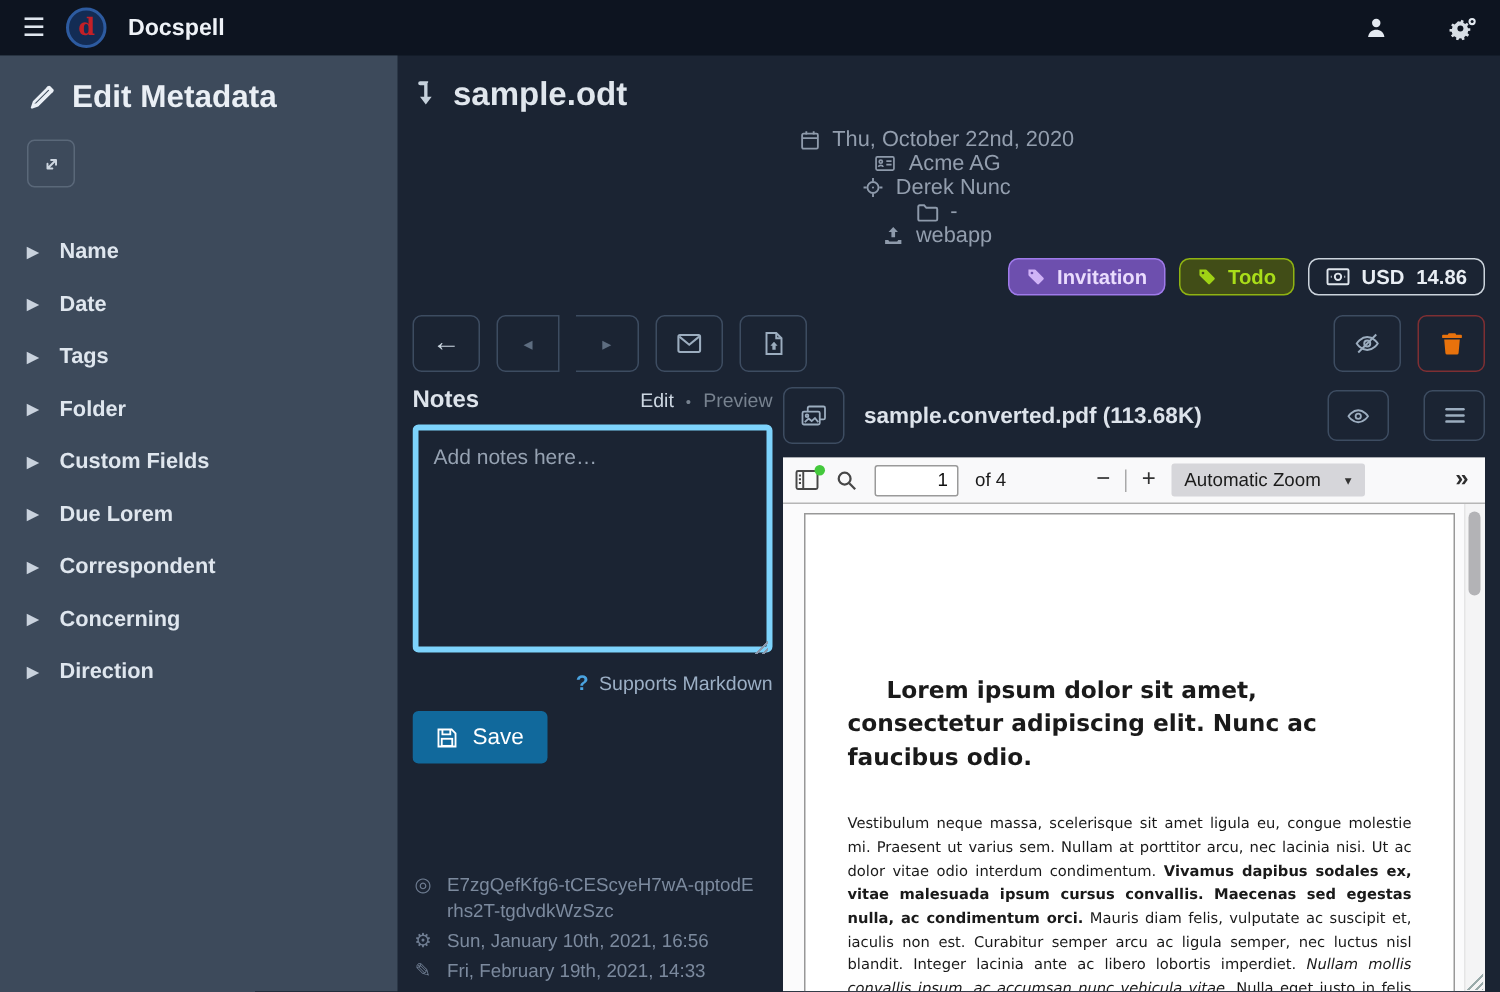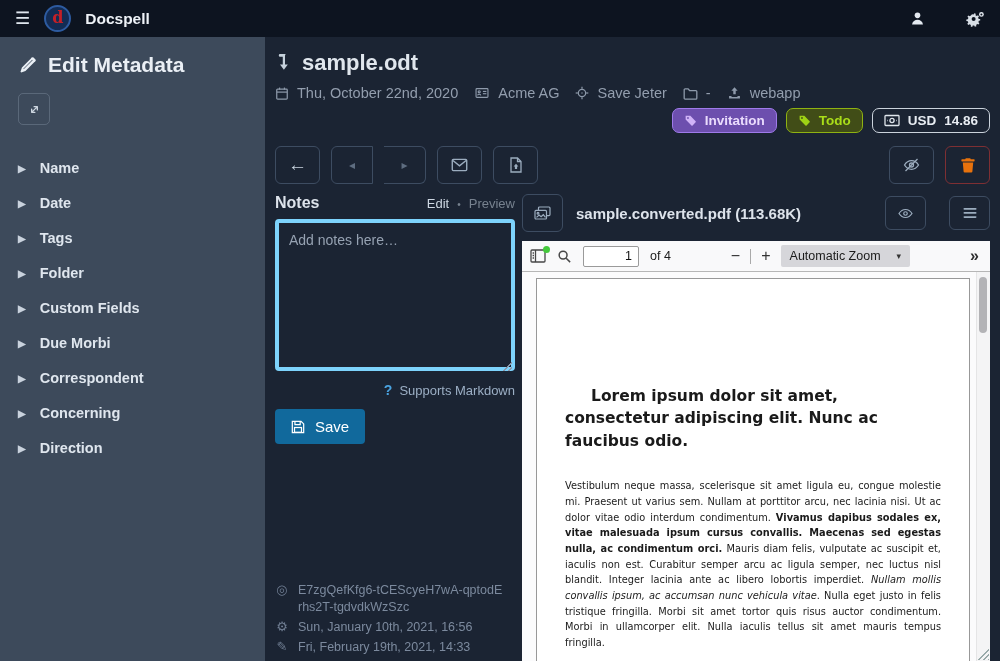--- a/index.html
+++ b/index.html
@@ -27,21 +27,21 @@
                 background:transparent; color:#cdd6e0; display:flex; align-items:center; justify-content:center; cursor:pointer; }
   .sb-items { margin-top:26px; }
   .sb-item { display:flex; align-items:center; gap:14px; padding:9px 0; margin-bottom:1px;
              color:#dfe6ee; font-weight:bold; font-size:14.5px; cursor:pointer; }
   .sb-caret { color:#c9d2dd; font-size:10px; }
 
   
   .main { flex:1; display:flex; flex-direction:column; padding:0 10px; overflow:hidden; }
 
   .title-row { margin-top:13px; display:flex; align-items:center; gap:11px; color:#e0e6ed; font-size:22px; font-weight:bold; }
-  .meta-row { margin-top:9px; display:flex; align-items:center; color:#939eae; font-size:14.5px; }
+  .meta-row { margin-top:9px; display:flex; align-items:center; color:#939eae; font-size:14.5px;flex-direction:column; }
   .meta-group { display:flex; align-items:center; gap:8px; margin-right:16px; }
   .meta-icon { color:#8e9aab; display:flex; }
 
   .tags-row { display:flex; justify-content:flex-end; align-items:center; gap:9px; margin-top:7px; }
   .badge { display:inline-flex; align-items:center; gap:8px; padding:4px 11px; border-radius:7px;
            font-size:13.5px; font-weight:bold; cursor:pointer;text-align:right; }
   .badge-purple { background:#6d4fae; border:1px solid #9f7aea; color:#eadcfd; }
   .badge-purple .tag-ic { color:#d0b3f7; }
   .badge-green { background:#414d17; border:1px solid #8fb312; color:#a9dd19; }
   .badge-green .tag-ic { color:#9fd215; }
@@ -184,21 +184,21 @@
         <div class="sb-item">
           <span class="sb-caret">▶</span>
           <span>Folder</span>
         </div>
         <div class="sb-item">
           <span class="sb-caret">▶</span>
           <span>Custom Fields</span>
         </div>
         <div class="sb-item">
           <span class="sb-caret">▶</span>
-          <span>Due Morbi</span>
+          <span>Due Lorem</span>
         </div>
         <div class="sb-item">
           <span class="sb-caret">▶</span>
           <span>Correspondent</span>
         </div>
         <div class="sb-item">
           <span class="sb-caret">▶</span>
           <span>Concerning</span>
         </div>
         <div class="sb-item">
@@ -247,21 +247,21 @@
         <span class="meta-icon">
           <svg width="14" height="14" viewBox="0 0 16 16" fill="none" stroke="currentColor" stroke-width="1.4">
               <circle cx="8" cy="8" r="4.2"></circle>
               <line x1="8" y1="0.8" x2="8" y2="3.2"></line>
               <line x1="8" y1="12.8" x2="8" y2="15.2"></line>
               <line x1="0.8" y1="8" x2="3.2" y2="8"></line>
               <line x1="12.8" y1="8" x2="15.2" y2="8"></line>
               <circle cx="8" cy="8" r="0.8" fill="currentColor" stroke="none"></circle>
             </svg>
         </span>
-        <span>Save Jeter</span>
+        <span>Derek Nunc</span>
       </span>
       <span class="meta-group">
         <span class="meta-icon">
           <svg width="15" height="13" viewBox="0 0 16 14" fill="none" stroke="currentColor" stroke-width="1.4">
               <path d="M1.2 3a1 1 0 011-1h3.2l1.6 1.8h6.8a1 1 0 011 1V12a1 1 0 01-1 1H2.2a1 1 0 01-1-1z"></path>
             </svg>
         </span>
         <span>-</span>
       </span>
       <span class="meta-group">

